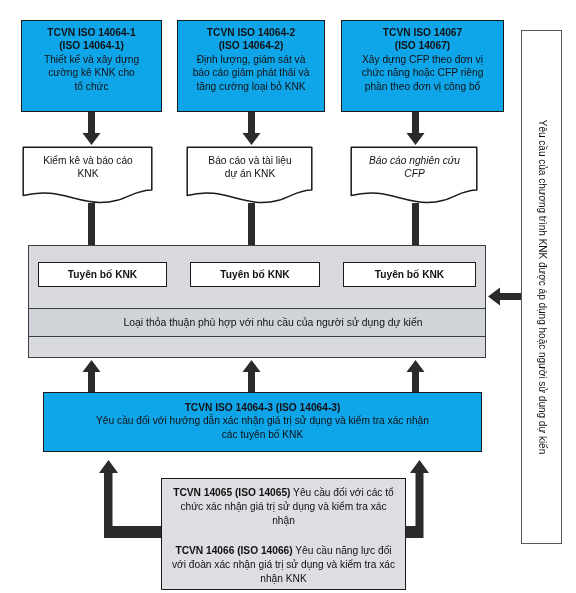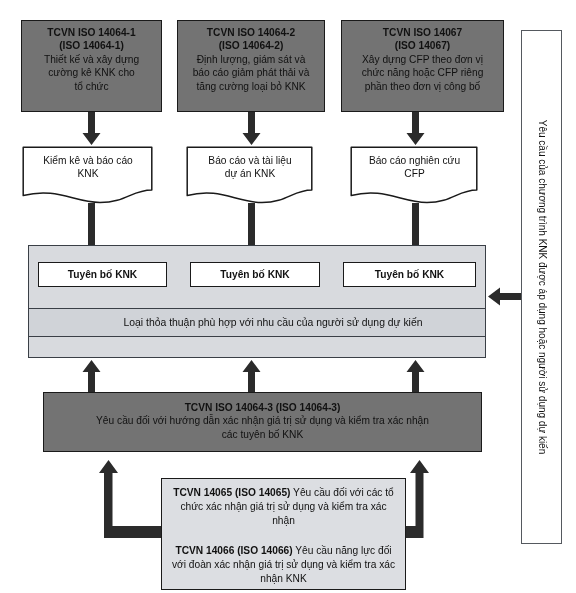--- a/index.html
+++ b/index.html
@@ -13,21 +13,21 @@
     height:593px;
     background:#ffffff;
     overflow:hidden;
   }
 
   
   .std-box{
     position:absolute;
     box-sizing:border-box;
     border:1.6px solid #1a1a1a;
-    background:#737373;
+    background:#0ea5e9;
     text-align:center;
     font-size:10.2px;
     line-height:13.4px;
     color:#111111;
     padding:5px 4px 4px 4px;
   }
   .std-box .bold{ font-weight:bold; display:block; }
   .std-box .norm{ display:block; }
 
   
@@ -184,21 +184,21 @@
     <div class="doc-label" style="top:8px;">
       <span>Báo cáo và tài liệu</span><br>
       <span>dự án KNK</span>
     </div>
   </div>
 
   <div class="doc-shape" style="left:350px;top:146px;width:128px;height:58px;">
     <svg width="128" height="58" viewBox="0 0 128 58">
       <path d="M1.2,1.2 L126.8,1.2 L126.8,44 C108,44 102,56.5 77,56.5 C51,56.5 34,41 1.2,49.5 Z" fill="#ffffff" stroke="#1a1a1a" stroke-width="1.5" stroke-linejoin="round"></path>
     </svg>
-    <div class="doc-label" style="top:8px;">
+    <div class="doc-label" style="top:8px;font-style:italic;">
       <span>Báo cáo nghiên cứu</span><br>
       <span>CFP</span>
     </div>
   </div>
 
   <div class="arrow" style="left:82px;top:203px;">
     <svg width="19" height="62" viewBox="0 0 19 62">
       <polygon points="6,0 13,0 13,49 18.5,49 9.5,61 0.5,49 6,49" fill="#2b2b2b"></polygon>
     </svg>
   </div>

